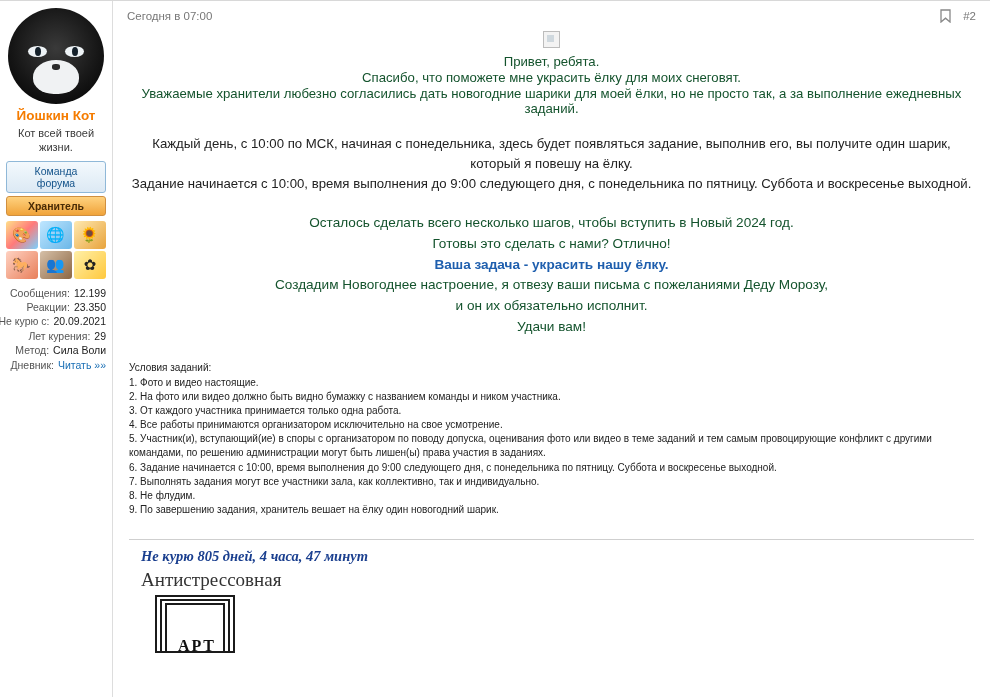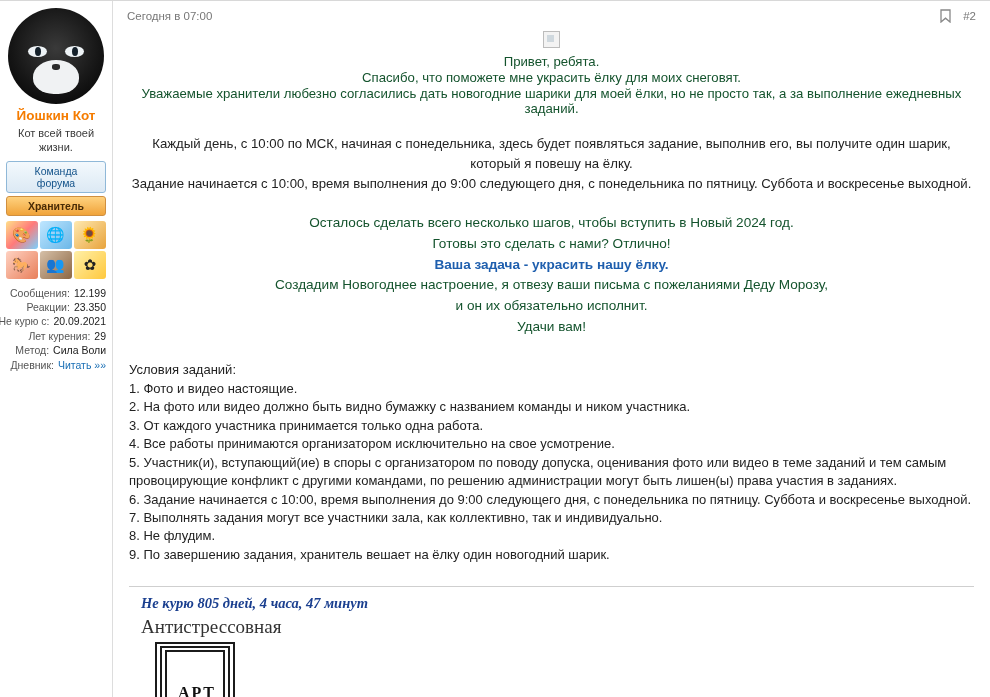--- a/index.html
+++ b/index.html
@@ -213,21 +213,21 @@
   .block-3 {
     margin-top: 20px;
     text-align: center;
     line-height: 1.52;
     font-size: 13.6px;
   }
   .block-3 p { margin: 0; }
   .block-3 .bold { font-weight: bold; }
   .rules {
     margin-top: 24px;
-    font-size: 13px;
+    font-size: 10px;
     line-height: 1.42;
     color: #222222;
   }
   .rules p { margin: 0; }
   .signature {
     margin-top: 22px;
     border-top: 1px solid #cfcfcf;
     padding-top: 8px;
   }
   .sig-line {

